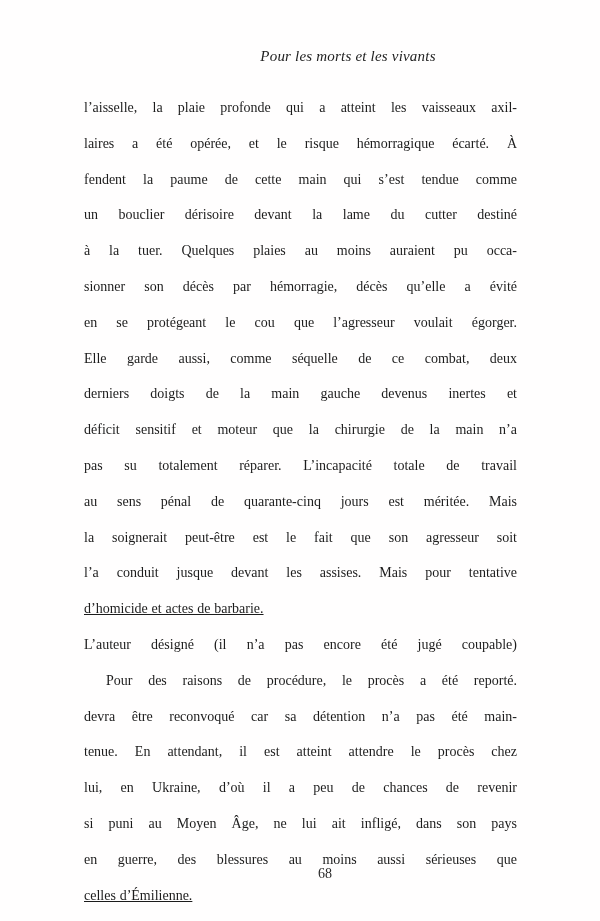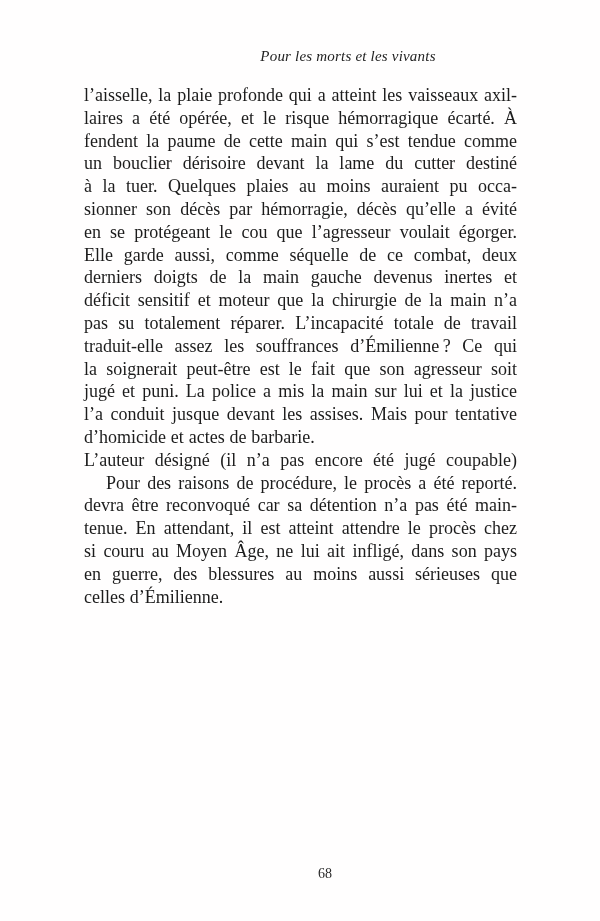--- a/index.html
+++ b/index.html
@@ -32,29 +32,31 @@
   .body-text {
     position: absolute;
     top: 84px;
     left: 84px;
     width: 433px;
   }
   .paragraph {
     margin: 0;
   }
   .line {
-    font-size: 18px;
+    font-size: 14px;
     line-height: 22.8px;
     text-align: justify;
     text-align-last: justify;
     white-space: normal;
     word-spacing: 0.02em;
+    margin-top: 13px;
   }
   .line.last {
     text-align-last: left;
+    text-decoration: underline;
   }
   .paragraph.indent .line.first {
     text-indent: 22px;
   }
   .page-number {
     position: absolute;
     top: 866px;
     left: 0;
     width: 100%;
     text-align: center;
@@ -76,31 +78,31 @@
         <div class="line">laires a été opérée, et le risque hémorragique écarté. À</div>
         <div class="line">fendent la paume de cette main qui s’est tendue comme</div>
         <div class="line">un bouclier dérisoire devant la lame du cutter destiné</div>
         <div class="line">à la tuer. Quelques plaies au moins auraient pu occa-</div>
         <div class="line">sionner son décès par hémorragie, décès qu’elle a évité</div>
         <div class="line">en se protégeant le cou que l’agresseur voulait égorger.</div>
         <div class="line">Elle garde aussi, comme séquelle de ce combat, deux</div>
         <div class="line">derniers doigts de la main gauche devenus inertes et</div>
         <div class="line">déficit sensitif et moteur que la chirurgie de la main n’a</div>
         <div class="line">pas su totalement réparer. L’incapacité totale de travail</div>
-        <div class="line">traduit-elle assez les souffrances d’Émilienne ? Ce qui</div>
+        <div class="line">au sens pénal de quarante-cinq jours est méritée. Mais</div>
         <div class="line">la soignerait peut-être est le fait que son agresseur soit</div>
-        <div class="line">jugé et puni. La police a mis la main sur lui et la justice</div>
         <div class="line">l’a conduit jusque devant les assises. Mais pour tentative</div>
         <div class="line last">d’homicide et actes de barbarie.</div>
       </div>
       <div class="paragraph indent">
         <div class="line">L’auteur désigné (il n’a pas encore été jugé coupable)</div>
         <div class="line first">Pour des raisons de procédure, le procès a été reporté.</div>
         <div class="line">devra être reconvoqué car sa détention n’a pas été main-</div>
         <div class="line">tenue. En attendant, il est atteint attendre le procès chez</div>
-        <div class="line">si couru au Moyen Âge, ne lui ait infligé, dans son pays</div>
+        <div class="line">lui, en Ukraine, d’où il a peu de chances de revenir</div>
+        <div class="line">si puni au Moyen Âge, ne lui ait infligé, dans son pays</div>
         <div class="line">en guerre, des blessures au moins aussi sérieuses que</div>
         <div class="line last">celles d’Émilienne.</div>
       </div>
     </div>
 
   <div class="page-number">68</div>
 </div>
 
 </body></html>

